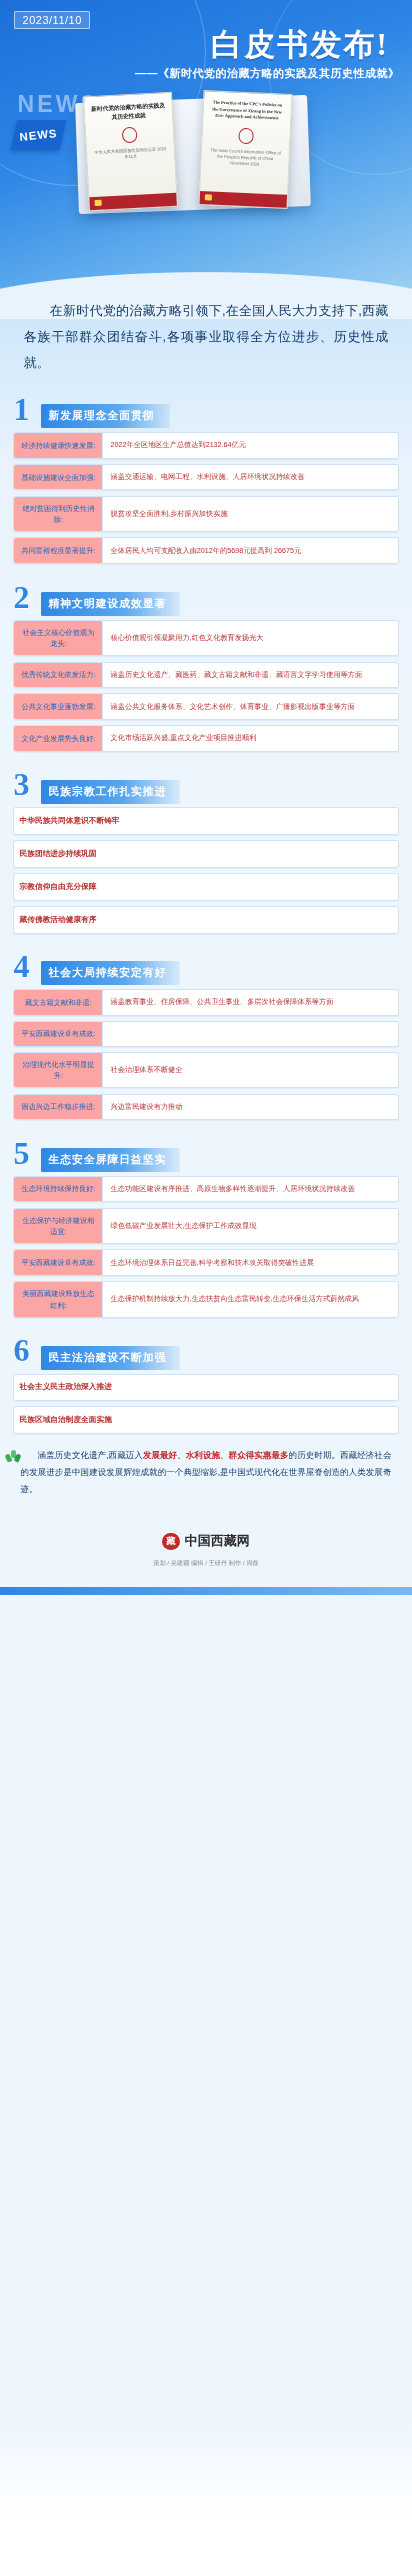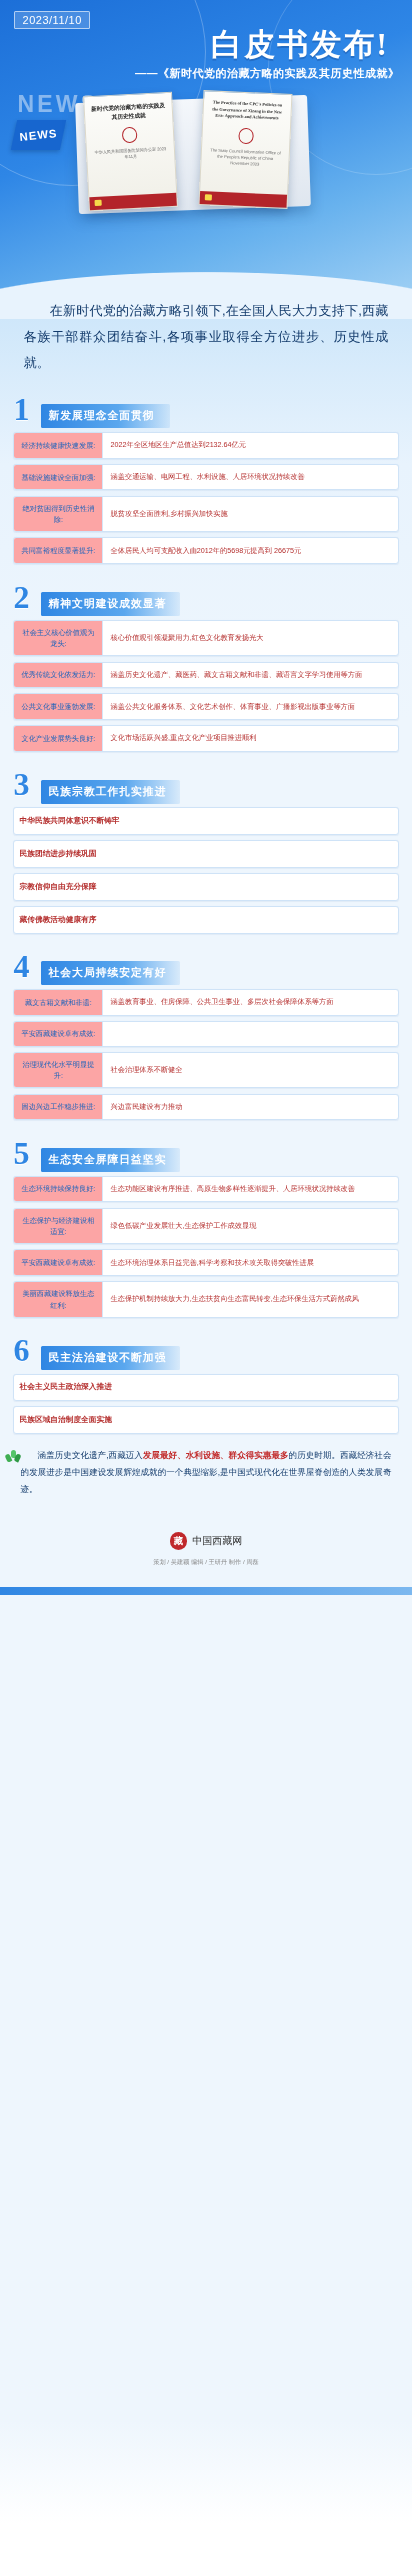--- a/index.html
+++ b/index.html
@@ -229,21 +229,21 @@
     text-align: center;
     padding: 13.4px 0 5.2px 0;
   }
   .brand-row { display: inline-flex; align-items: center; gap: 5.2px; }
   .brand-logo {
     width: 17.5px; height: 17.5px; border-radius: 50%;
     background: #c0282c; color: #fff; font-size: 9.3px; font-weight: bold;
     display: flex; align-items: center; justify-content: center;
     font-family: "Liberation Serif", serif;
   }
-  .brand-name { font-size: 10px; font-weight: normal; color: #2d2d2d; }
+  .brand-name { font-size: 13px; font-weight: bold; color: #2d2d2d; }
   .credits {
     text-align: center; font-size: 6.2px; color: #8a8a8a; margin-top: 8.2px; padding-bottom: 14.4px;
   }
   .footer-strip {
     height: 8.2px;
     background: linear-gradient(90deg,#2f86e3,#7cb8ef);
   }
 </style>
 </head>
 <body>

